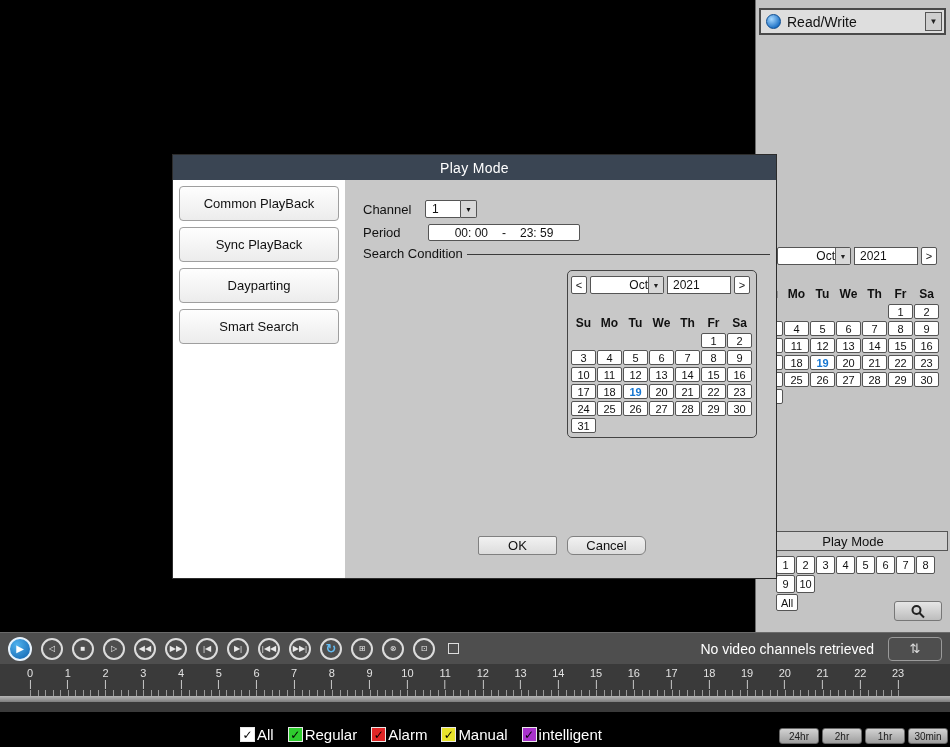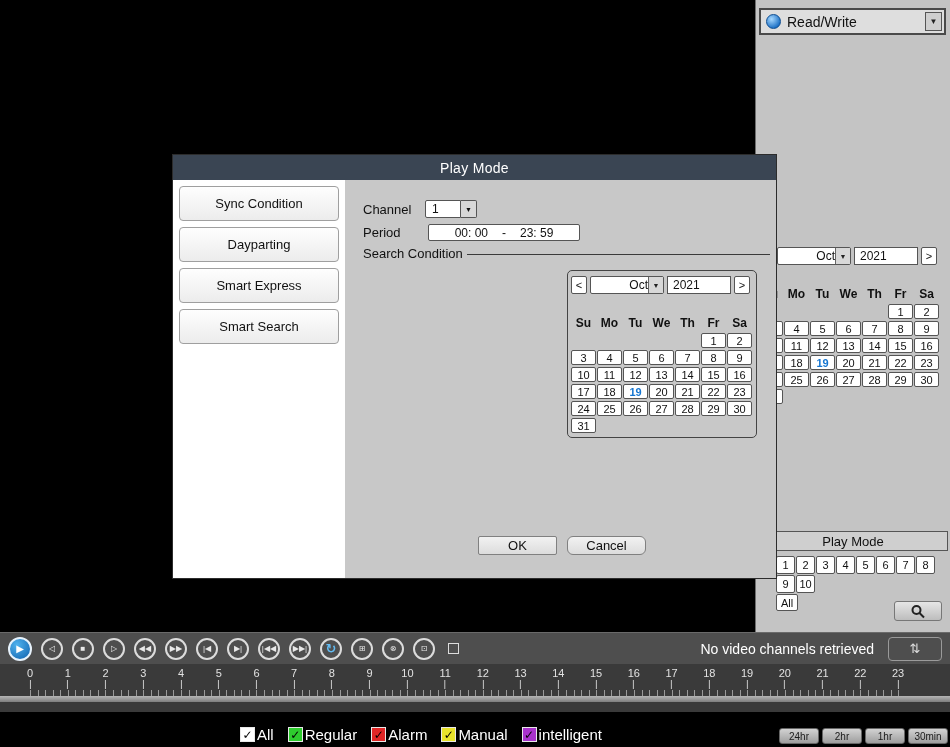--- a/index.html
+++ b/index.html
@@ -219,23 +219,23 @@
           <line x1="9.5" y1="9" x2="14" y2="13.5" stroke="#222" stroke-width="2"></line>
         </svg>
       </div>
     </div>
   </div>
 
   <div class="dialog">
     <div class="dialog-title">Play Mode</div>
     <div class="dialog-body">
       <div class="dialog-menu" id="dialog-menu">
-          <span class="menu-btn">Sync Condition</span>
+          <span class="menu-btn">Common PlayBack</span>
+          <span class="menu-btn">Sync PlayBack</span>
           <span class="menu-btn">Dayparting</span>
-          <span class="menu-btn">Smart Express</span>
           <span class="menu-btn">Smart Search</span>
         </div>
       <div class="dialog-content">
         <span class="lbl lbl-channel">Channel</span>
         <div class="chan-select">
           <span class="chan-value">1</span>
           <span class="chan-dd">▼</span>
         </div>
         <span class="lbl lbl-period">Period</span>
         <div class="period-field">

